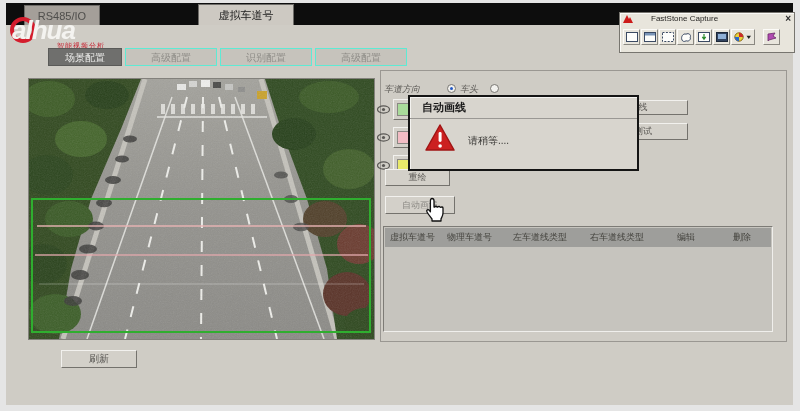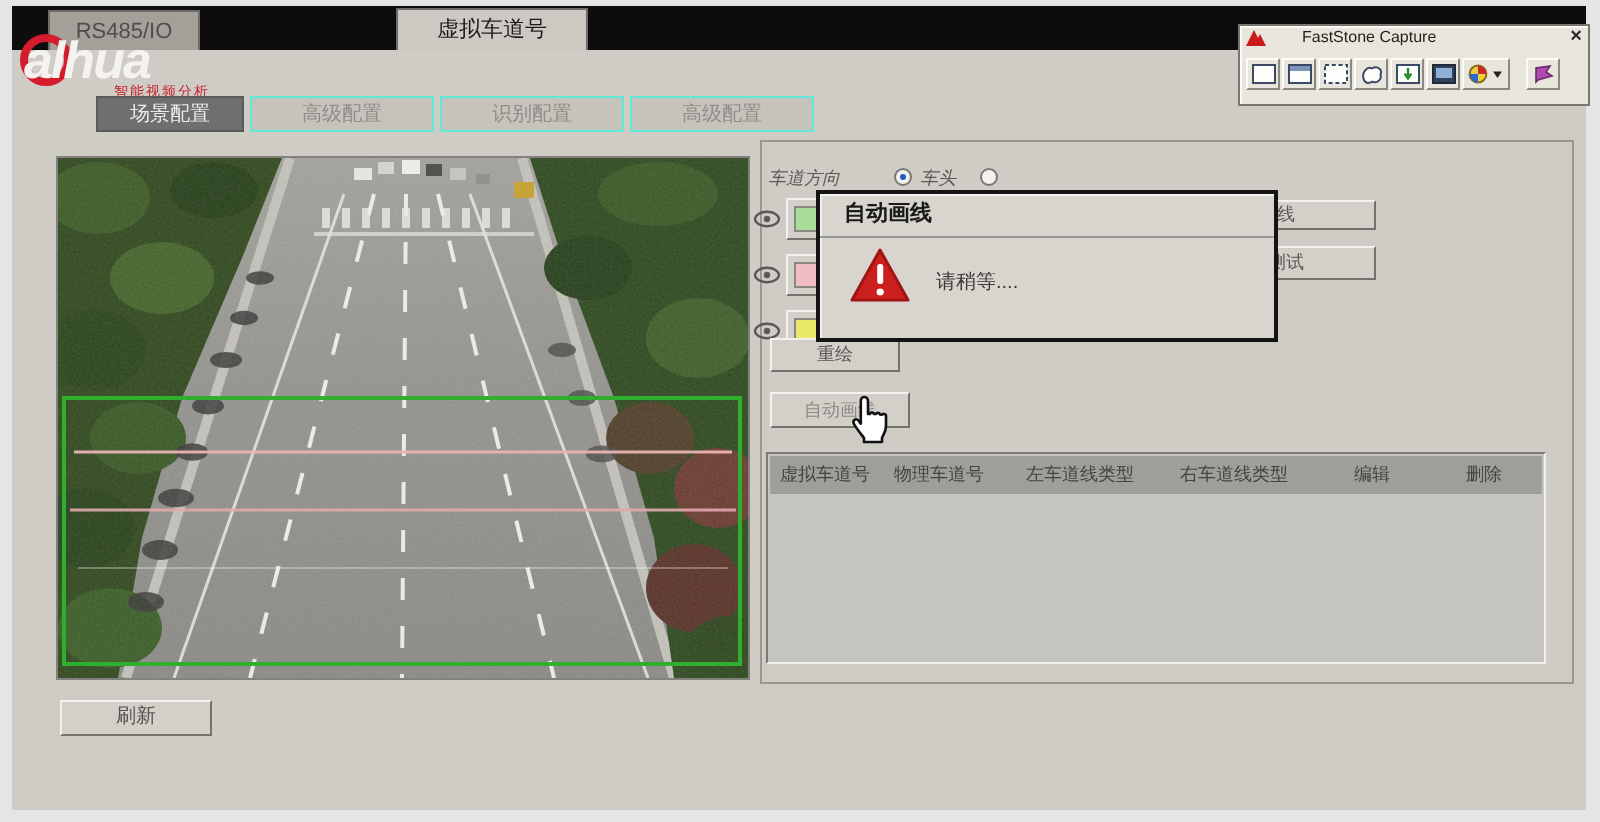--- a/index.html
+++ b/index.html
@@ -52,21 +52,21 @@
        border:1px solid #77756f;box-shadow:inset 1px 1px 0 #fbfaf7;z-index:45;box-sizing:border-box;}
   .fst-title{position:absolute;left:3px;top:1px;right:3px;height:13px;display:flex;align-items:flex-start;gap:18px;}
   .fst-title .t{font-size:8px;color:#201f1d;flex:1 1 auto;}
   .fst-close{font-size:10px;font-weight:bold;color:#2a2a2a;line-height:10px;cursor:default;}
   .fst-icons{position:absolute;left:3px;top:16px;display:flex;gap:1px;align-items:center;}
   .fsicon{width:17px;height:16px;background:#e8e5dc;border:1px solid;border-color:#fcfbf8 #8a8881 #8a8881 #fcfbf8;
           display:flex;align-items:center;justify-content:center;box-sizing:border-box;}
   .fsicon.wide{width:24px;}
   .fst-gap{width:6px;}
   
-  .footerbtn{height:18px;line-height:16px;font-size:10px;color:#55534f;}
+  .footerbtn{height:18px;line-height:16px;font-size:10px;color:#55534f;margin-left:31px;}
   
   .cursor{position:absolute;left:424px;top:197px;z-index:60;}
   .partialbtn{z-index:1;}
 </style>
 </head>
 <body>
 
 <div id="app">
 
   <div class="tabbar">

